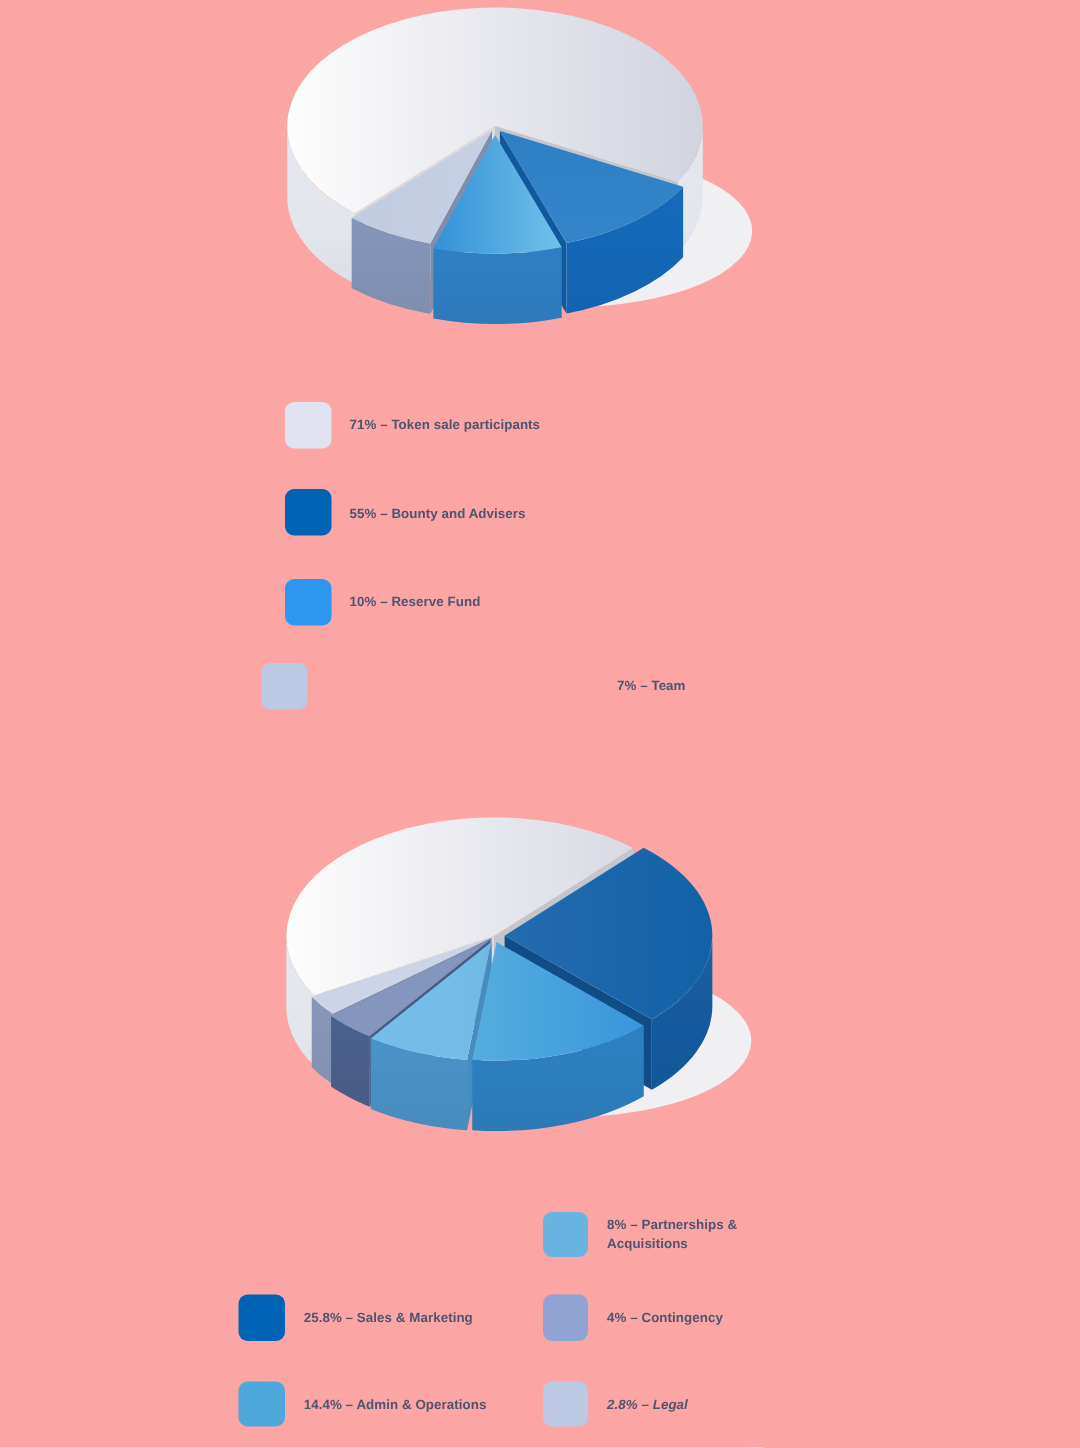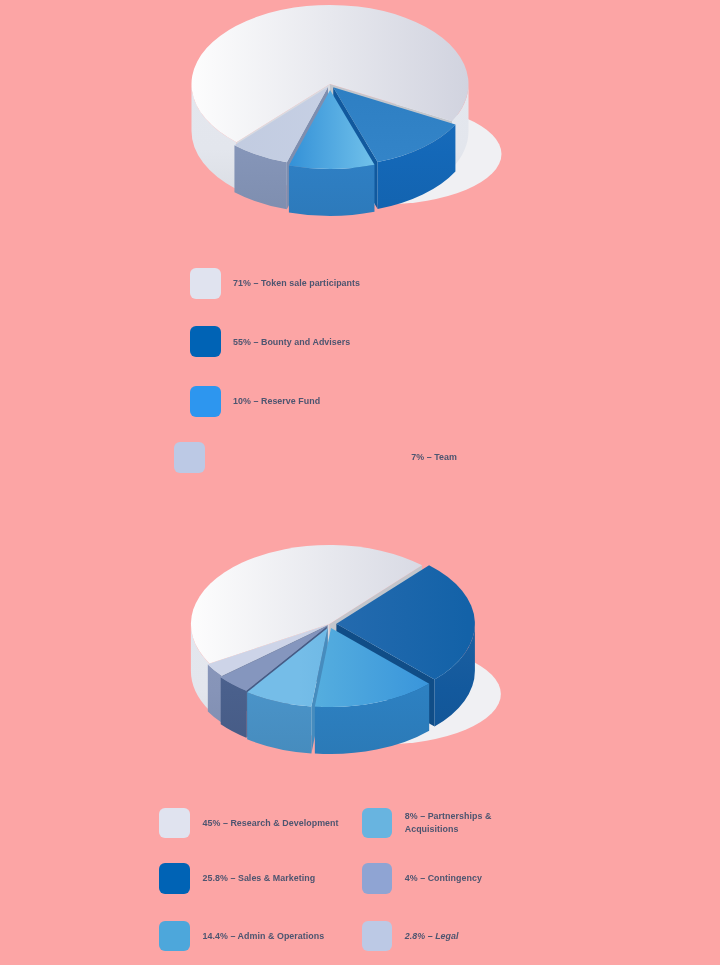--- a/index.html
+++ b/index.html
@@ -177,24 +177,20 @@
           <path d="M 329.4 94 L 209.46 133.5 A 138.5 79 0 0 1 422.07 35.29 Z" fill="url(#top2_0)" stroke="none" stroke-width="0"></path>
           <path d="M 336.4 93.84 L 429.07 35.13 A 138.5 79 0 0 1 434.54 149.58 Z" fill="url(#top2_1)" stroke="none" stroke-width="0"></path>
           <path d="M 331.04 98.01 L 429.18 153.76 A 138.5 79 0 0 1 314.84 176.47 Z" fill="url(#top2_2)" stroke="none" stroke-width="0"></path>
           <path d="M 327.6 97.96 L 311.39 176.42 A 138.5 79 0 0 1 247.13 162.26 Z" fill="url(#top2_3)" stroke="none" stroke-width="0"></path>
           <path d="M 326.69 96.5 L 246.22 160.8 A 138.5 79 0 0 1 220.71 147.36 Z" fill="url(#top2_4)" stroke="none" stroke-width="0"></path>
           <path d="M 327.76 94.98 L 221.79 145.84 A 138.5 79 0 0 1 207.82 134.48 Z" fill="url(#top2_5)" stroke="none" stroke-width="0"></path>
         </g>
       </svg>
     </div>
   <div class="legend" id="leg2" style="left:0;top:795px;width:720px;height:170px">
-      <div class="legend-item" style="left: 159.4px; top: 12.6px;">
-        <span class="swatch" style="width: 30.6px; height: 30.6px; background: rgb(224, 227, 239); border-radius: 6px;"></span>
-        <span class="legend-label" style="margin-left: 12.5px; width: 140px;">45% – Research &amp; Development</span>
-      </div>
       <div class="legend-item" style="left: 159.4px; top: 68.1px;">
         <span class="swatch" style="width: 30.6px; height: 30.6px; background: rgb(0, 99, 181); border-radius: 6px;"></span>
         <span class="legend-label" style="margin-left: 12.5px; width: 140px;">25.8% – Sales &amp; Marketing</span>
       </div>
       <div class="legend-item" style="left: 159.4px; top: 125.8px;">
         <span class="swatch" style="width: 30.6px; height: 30.6px; background: rgb(77, 167, 219); border-radius: 6px;"></span>
         <span class="legend-label" style="margin-left: 12.5px; width: 140px;">14.4% – Admin &amp; Operations</span>
       </div>
       <div class="legend-item" style="left: 361.6px; top: 12.6px;">
         <span class="swatch" style="width: 30.6px; height: 30.6px; background: rgb(104, 180, 224); border-radius: 6px;"></span>

